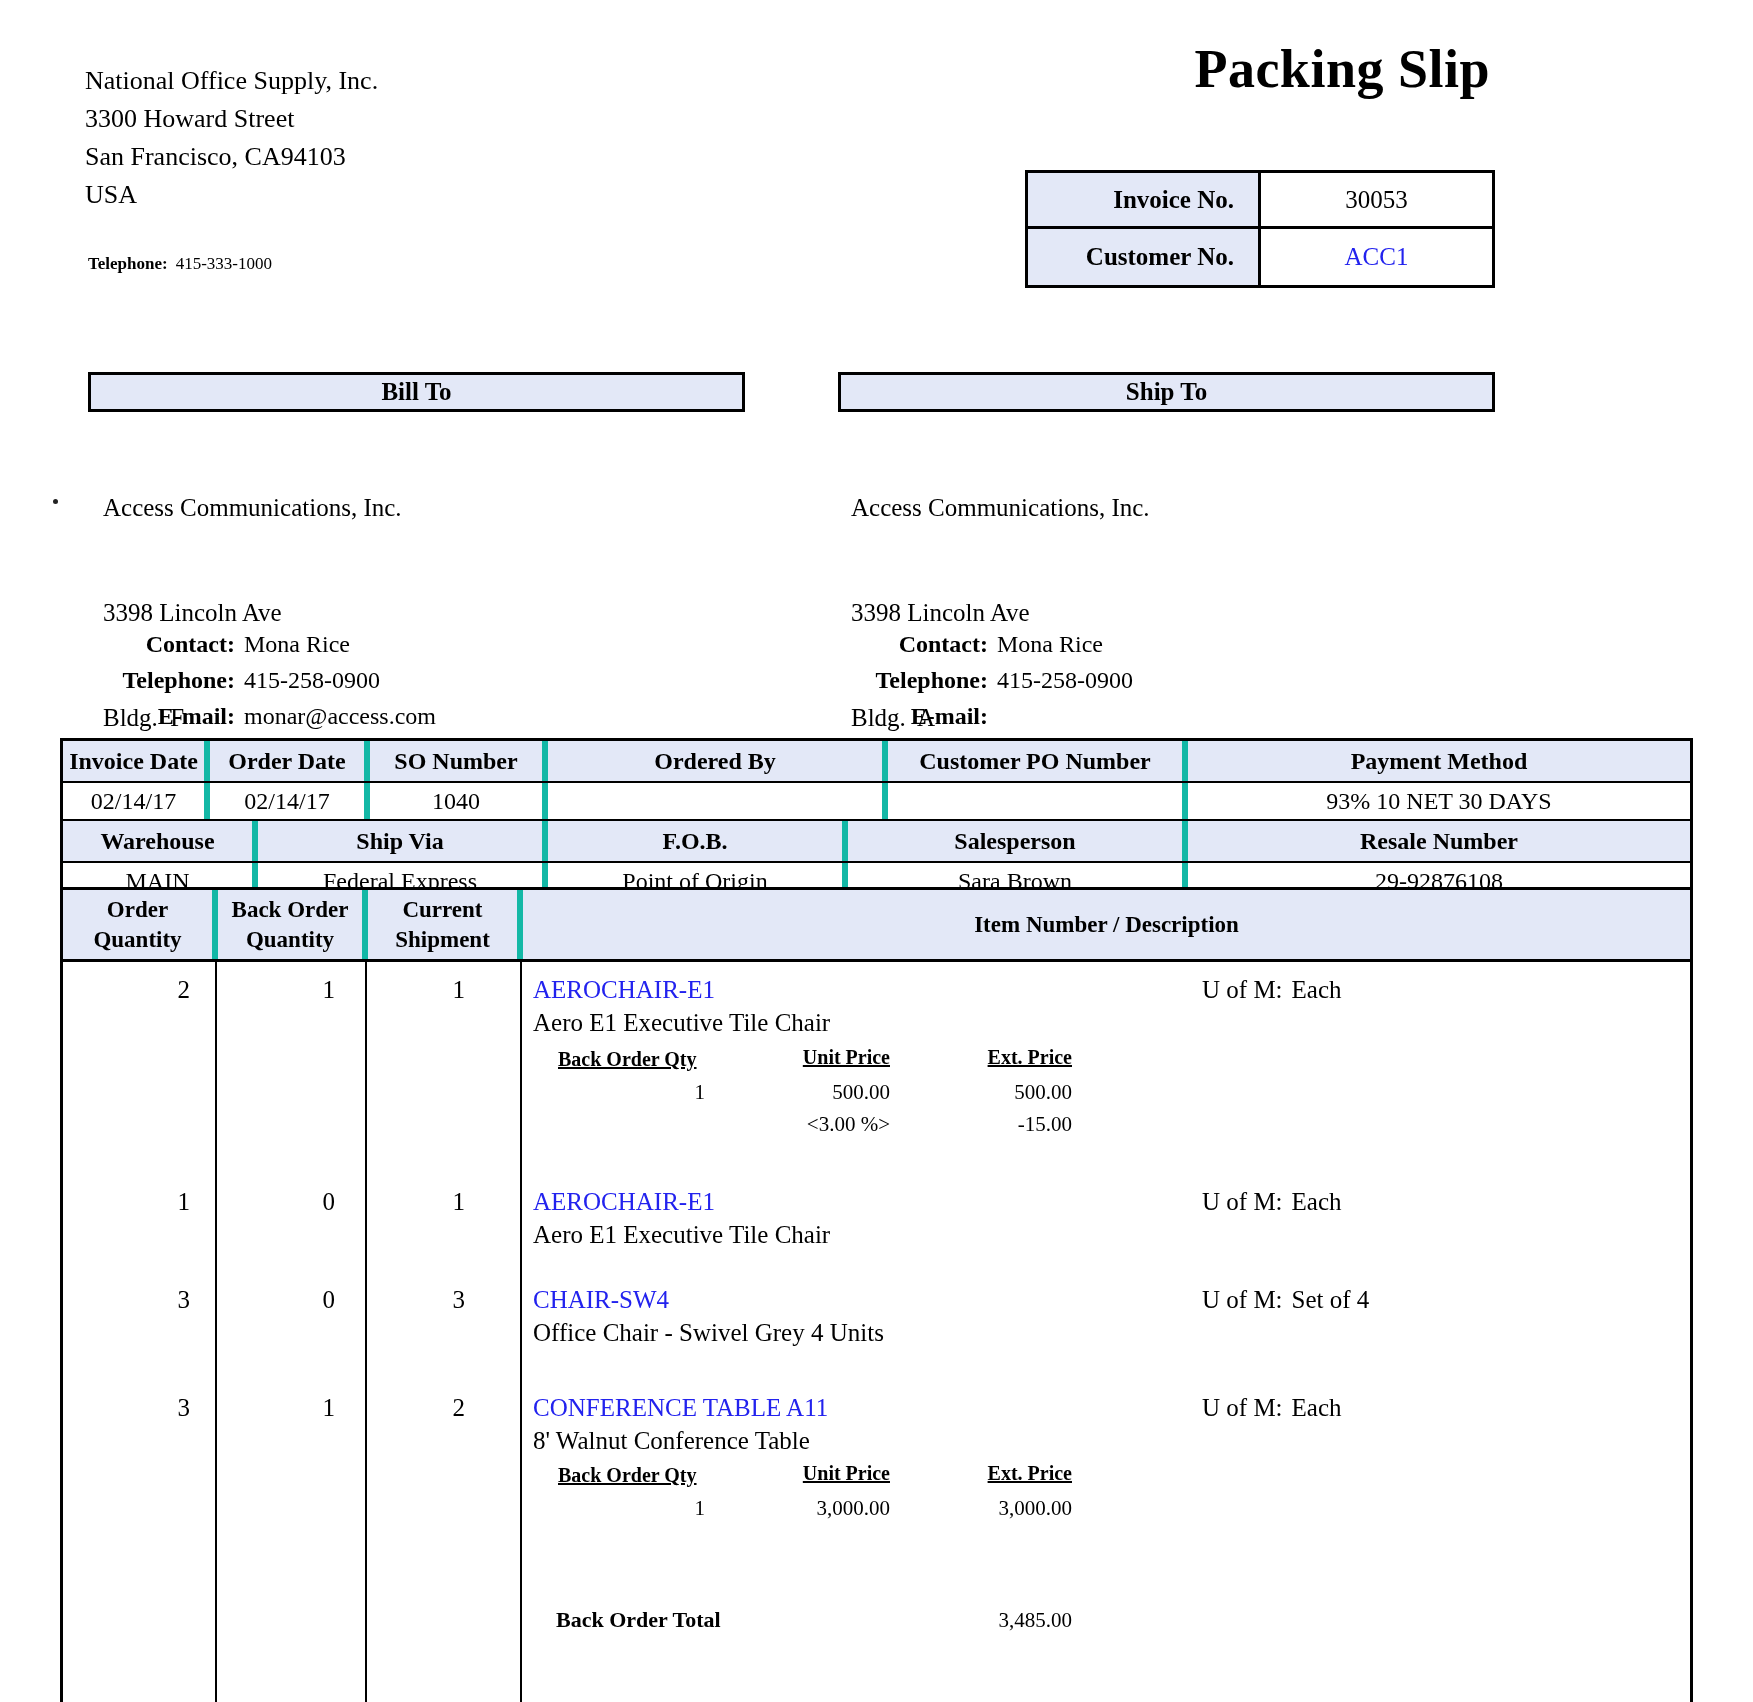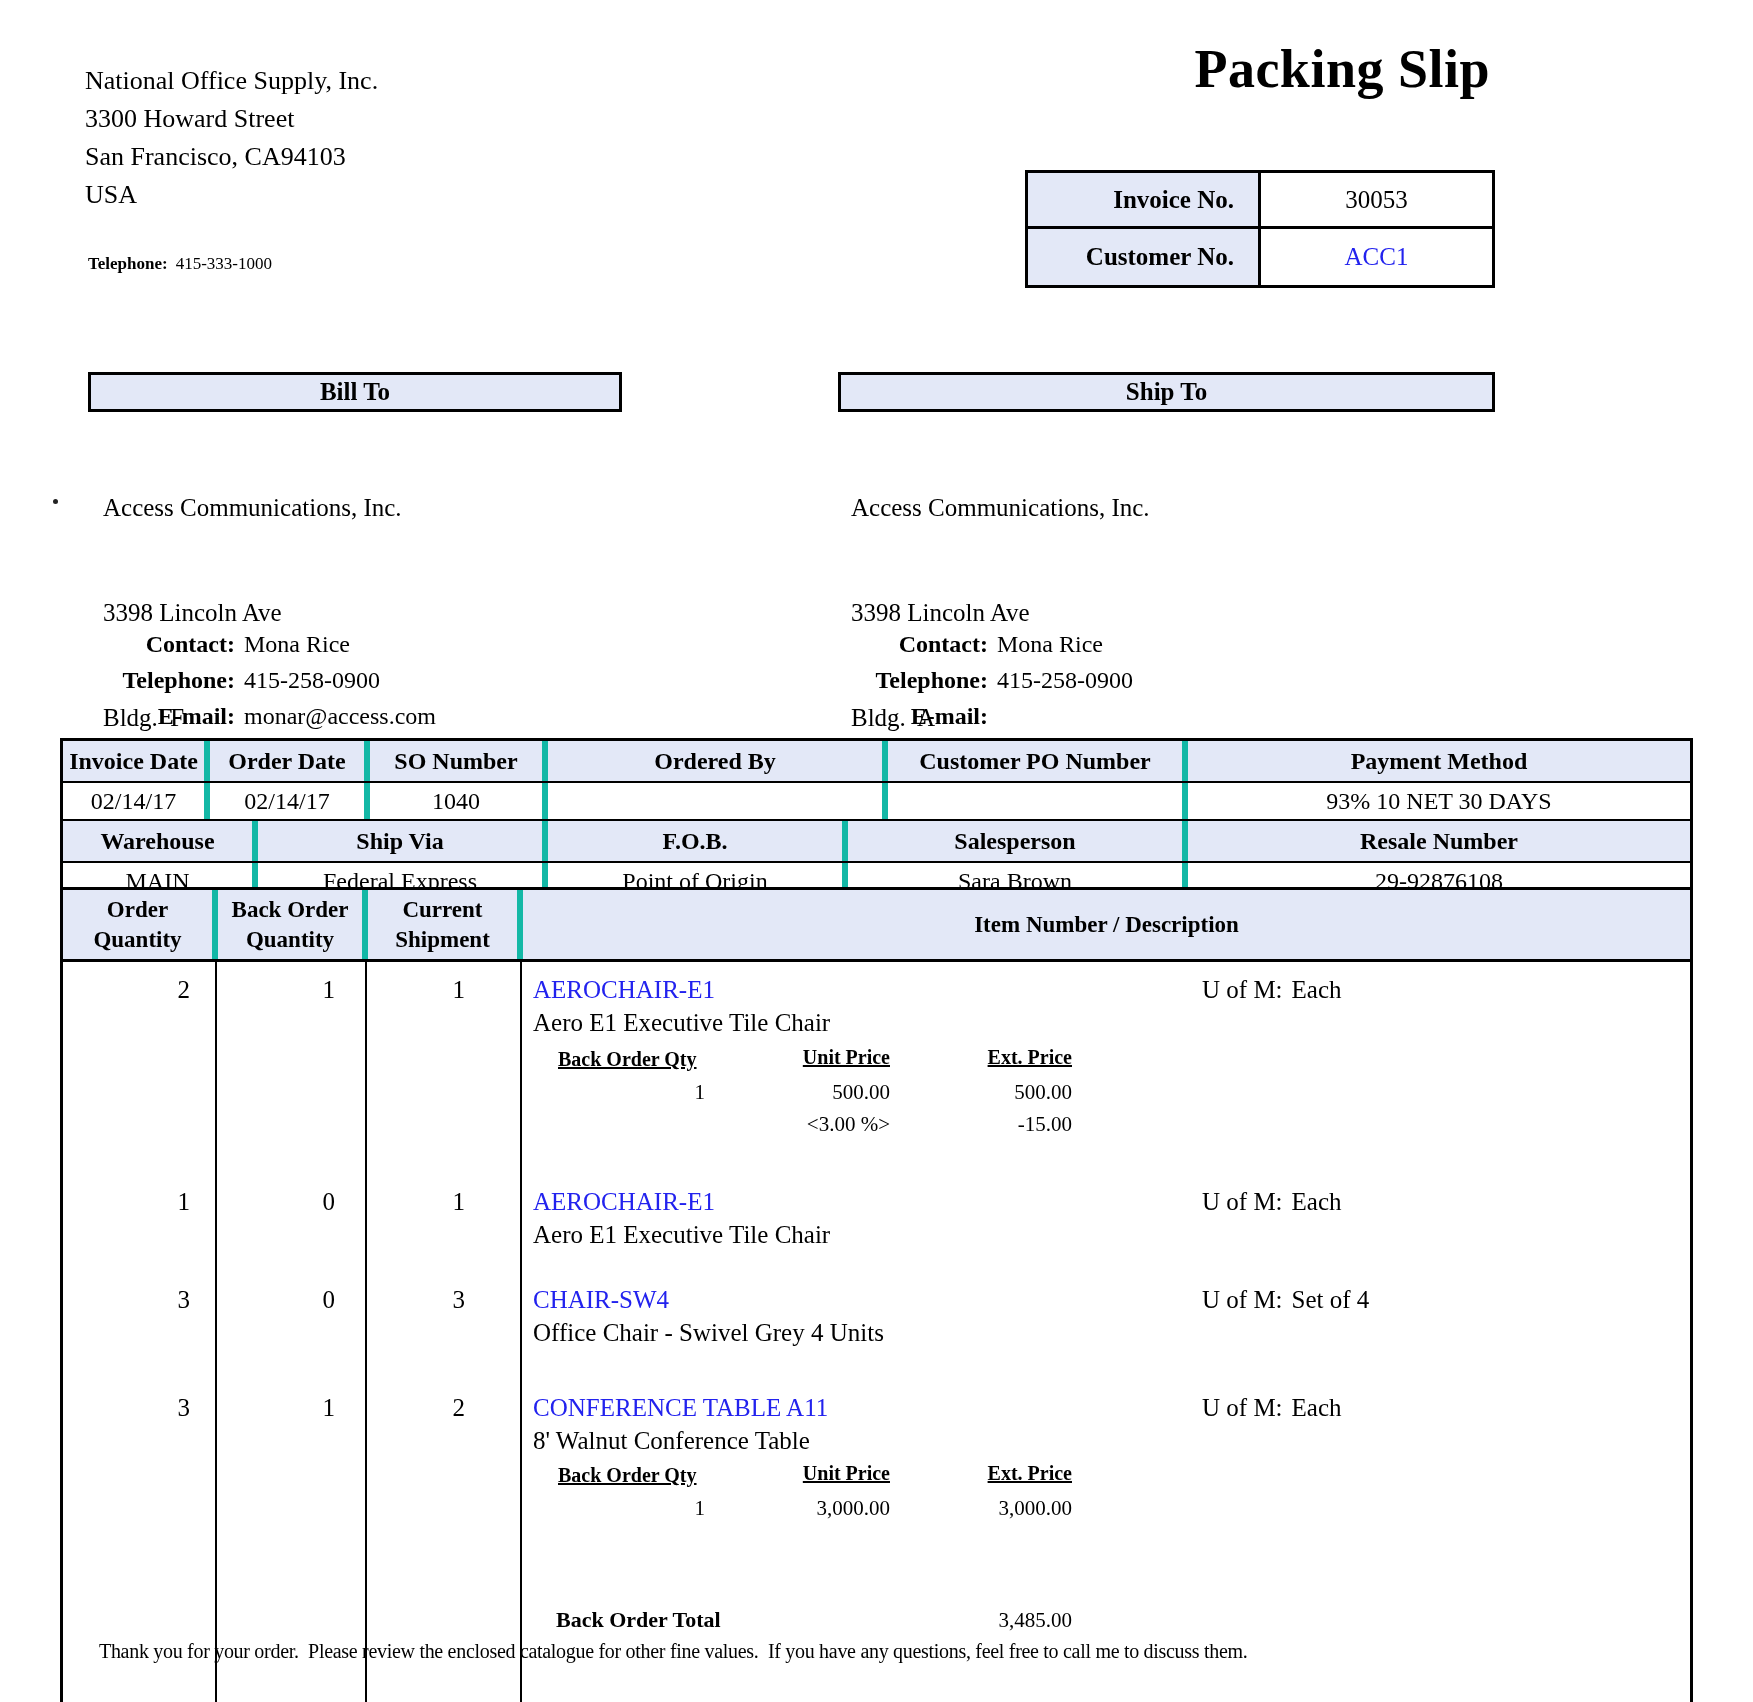--- a/index.html
+++ b/index.html
@@ -26,21 +26,21 @@
     padding-right: 24px; font-weight: bold; font-size: 25px;
   }
   .invoice-box .val { flex: 1; display: flex; align-items: center; justify-content: center; font-size: 25px; }
   .blue { color: var(--link-blue); }
   
   .section-bar {
     position: absolute; top: 372px; height: 40px; background: var(--accent-fill);
     border: 3px solid #000; display: flex; align-items: center; justify-content: center;
     font-weight: bold; font-size: 25px;
   }
-  .bar-bill { left: 88px;  width: 534px; }
+  .bar-bill { left: 88px;  width: 657px; }
   .bar-ship { left: 838px; width: 657px; }
   
   .addr { position: absolute; top: 420px; font-size: 25px; line-height: 35px; white-space: pre-wrap; }
   .addr-bill { left: 103px; } .addr-ship { left: 851px; }
   
   .contact { position: absolute; top: 626px; font-size: 24px; line-height: 36px; }
   .contact-bill { left: 85px; } .contact-ship { left: 838px; }
   .contact .clabel { display: inline-block; width: 150px; text-align: right; font-weight: bold; }
   .contact .cval { margin-left: 9px; }
   .stray { position: absolute; left: 53px; top: 499px; width: 5px; height: 5px; background: #222; border-radius: 50%; }
@@ -246,16 +246,15 @@
     <div class="desc" style="top:465px">8' Walnut Conference Table</div>
     <div class="d-hdr dA-l" style="top:502px">Back Order Qty</div>
     <div class="d-hdr dB" style="top:500px">Unit Price</div>
     <div class="d-hdr dC" style="top:500px">Ext. Price</div>
     <div class="d-val dA" style="top:534px">1</div>
     <div class="d-val dB" style="top:534px">3,000.00</div>
     <div class="d-val dC" style="top:534px">3,000.00</div>
 
     <div class="bo-label">Back Order Total</div>
     <div class="bo-value">3,485.00</div>
-    <div class="footer-msg">Thank you for your order.  Please review the enclosed catalogue for other fine values.  If you have any questions, feel free to call me to discuss them.</div>
   </div>
 
 </div>
 
 </body></html>

